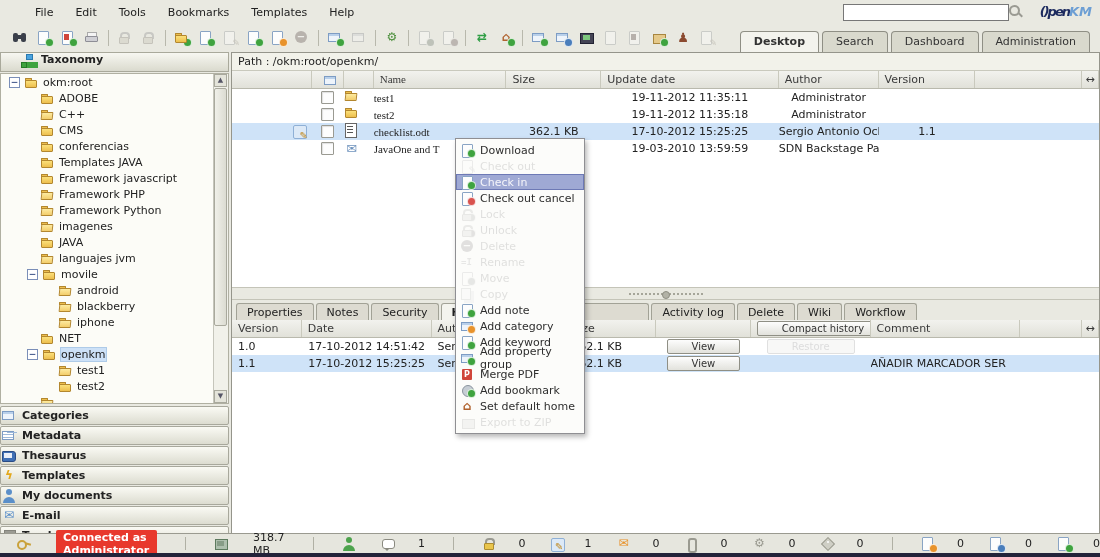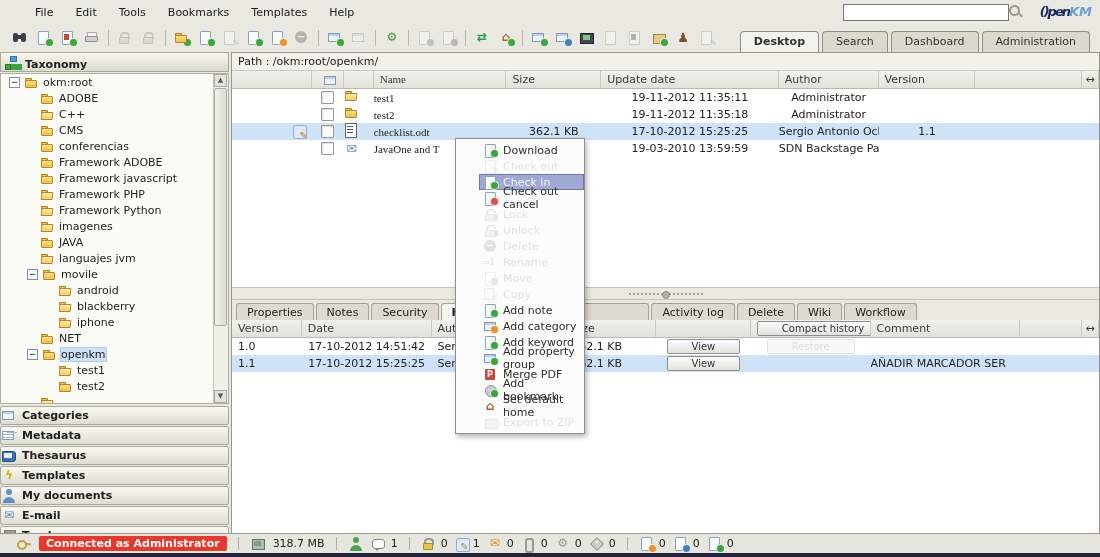--- a/index.html
+++ b/index.html
@@ -76,21 +76,21 @@
   
   .toolbar{position:absolute;left:0;top:24px;width:840px;height:28px;display:flex;align-items:center;padding-left:8px;box-sizing:border-box;}
   .tbtn{width:22px;height:22px;display:flex;align-items:center;justify-content:center;margin:0 1px;}
   .tsep{width:1px;height:16px;background:#b8b8ac;margin:0 4px;}
   
   .mtabs{position:absolute;right:10px;top:31px;display:flex;gap:3px;z-index:3;}
   .mtab{padding:3px 13px 4px;background:#d9d9cd;border:1px solid #8f8f85;border-bottom:none;border-radius:4px 4px 0 0;color:#333;}
   .mtab.active{background:#f3f3ed;font-weight:bold;}
   
   .left{position:absolute;left:0;top:52px;width:229px;height:481px;box-sizing:border-box;}
-  .tax-header{height:18px;background:linear-gradient(#f7f7f1,#dadace);border:1px solid #a9a99b;display:flex;align-items:flex-end;gap:4px;padding-left:4px;font-weight:bold;}
+  .tax-header{height:18px;background:linear-gradient(#f7f7f1,#dadace);border:1px solid #a9a99b;display:flex;align-items:flex-start;gap:4px;padding-left:20px;font-weight:bold;}
   .tree{position:relative;margin-top:1px;height:331px;background:#fcfcf7;border:1px solid #b0b0a2;overflow:hidden;box-sizing:border-box;}
   .titem{display:flex;align-items:center;height:16px;gap:4px;padding-left:calc(8px + var(--lv)*18px);white-space:nowrap;cursor:default;}
   .tgl{width:9px;height:9px;border:1px solid #7a8eb8;background:#fff;position:relative;flex:0 0 9px;}
   .tgl::before{content:"−";position:absolute;left:0;top:-1px;width:9px;text-align:center;font:bold 9px/10px "DejaVu Sans",sans-serif;color:#44598c;}
   .tgl-slot{width:9px;flex:0 0 9px;}
   .titem .ic{width:15px;height:15px;}
   .titem.sel .tlabel{background:#cde1f7;outline:1px solid #aecbe8;}
   .vsb{position:absolute;right:0;top:0;bottom:0;width:14px;background:#f1f1ea;border-left:1px solid #c5c5bb;}
   .vsb .arr{position:absolute;left:0;width:13px;height:13px;background:#e4e4da;border:1px solid #a9a99d;box-sizing:border-box;text-align:center;font-size:7px;line-height:11px;color:#556;}
   .vsb .thumb{position:absolute;left:0;top:14px;width:13px;height:238px;background:linear-gradient(90deg,#f0f0e9,#dcdcd2);border:1px solid #a9a99d;border-radius:2px;box-sizing:border-box;}
@@ -131,27 +131,27 @@
   .hcol-compact{width:120px;text-align:center;}
   .hcol-comment{width:150px;}
   .hcol-extra{width:62px;}
   .hcol-rs{width:17px;text-align:center;padding-left:0 !important;}
   .histbody{height:164px;background:#fff;}
   .btn{background:linear-gradient(#fdfdfd,#e2e2dc);border:1px solid #8f8f85;border-radius:2px;font-size:10px;font-family:inherit;padding:0 24px;height:15px;color:#333;}
   .btn.dis{color:#aaa;border-color:#b5b5ab;background:#eeeee8;}
   .hrow-date{text-align:center;}
   
   .cmenu{position:absolute;left:455px;top:138px;width:130px;background:#fcfcfa;border:1px solid #8f8f93;box-shadow:2px 3px 5px rgba(0,0,0,.28);padding:3px 0;z-index:10;box-sizing:border-box;}
-  .cm{display:flex;align-items:center;gap:6px;height:16px;padding:0 6px 0 4px;color:#2e2e2e;cursor:default;margin-left:23px;}
+  .cm{display:flex;align-items:center;gap:6px;height:16px;padding:0 6px 0 4px;color:#2e2e2e;cursor:default;}
   .cm .ic{width:14px;height:14px;}
   .cm.dis{color:#b7b7ae;}
   .cm.dis .ic{opacity:.45;filter:grayscale(.8);}
   .cm.sel{background:#9fa9d4;box-shadow:inset 0 0 0 1px #6d79b5;color:#f5f5fa;}
   
-  .statusbar{position:absolute;left:0;top:533px;width:1100px;height:20px;border-top:1px solid #9a9a90;background:#e6e6de;display:flex;align-items:center;gap:7px;padding-left:16px;box-sizing:border-box;}
+  .statusbar{position:absolute;left:0;top:533px;width:1100px;height:20px;border-top:1px solid #9a9a90;background:#e6e6de;display:flex;align-items:center;gap:24px;padding-left:16px;box-sizing:border-box;}
   .badge{background:#e8382c;color:#fff;font-weight:bold;padding:1px 7px;border-radius:2px;}
   .ssep{width:1px;height:13px;background:#b0b0a4;margin:0 4px;}
   .cnt{margin-left:-3px;}
   .bottomedge{position:absolute;left:0;top:553px;width:1100px;height:4px;background:#23233a;}
 </style>
 </head>
 <body>
 
 <div class="menubar">
   <span class="mitem">File</span>
@@ -314,21 +314,21 @@
         <span class="tlabel">CMS</span>
       </div>
     <div class="titem" style="--lv:1">
         <span class="tgl-slot"></span>
         <span class="ic ic-folder"></span>
         <span class="tlabel">conferencias</span>
       </div>
     <div class="titem" style="--lv:1">
         <span class="tgl-slot"></span>
         <span class="ic ic-folder"></span>
-        <span class="tlabel">Framework ADOBE</span>
+        <span class="tlabel">Templates JAVA</span>
       </div>
     <div class="titem" style="--lv:1">
         <span class="tgl-slot"></span>
         <span class="ic ic-folder"></span>
         <span class="tlabel">Framework javascript</span>
       </div>
     <div class="titem" style="--lv:1">
         <span class="tgl-slot"></span>
         <span class="ic ic-folder open"></span>
         <span class="tlabel">Framework PHP</span>

